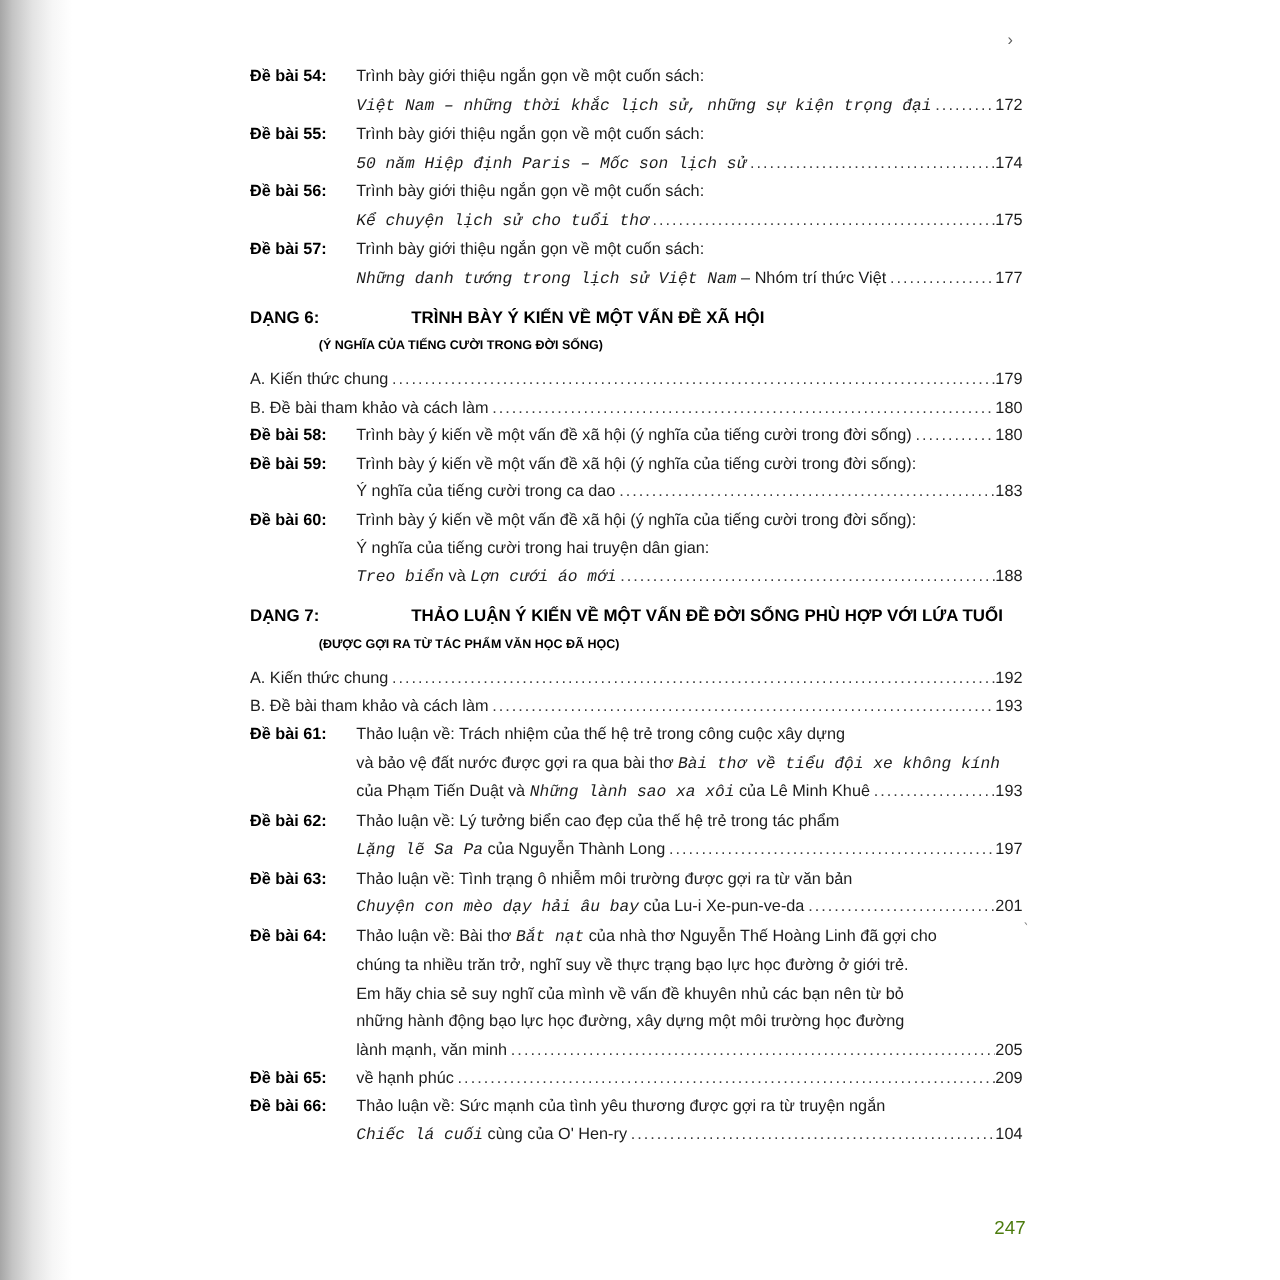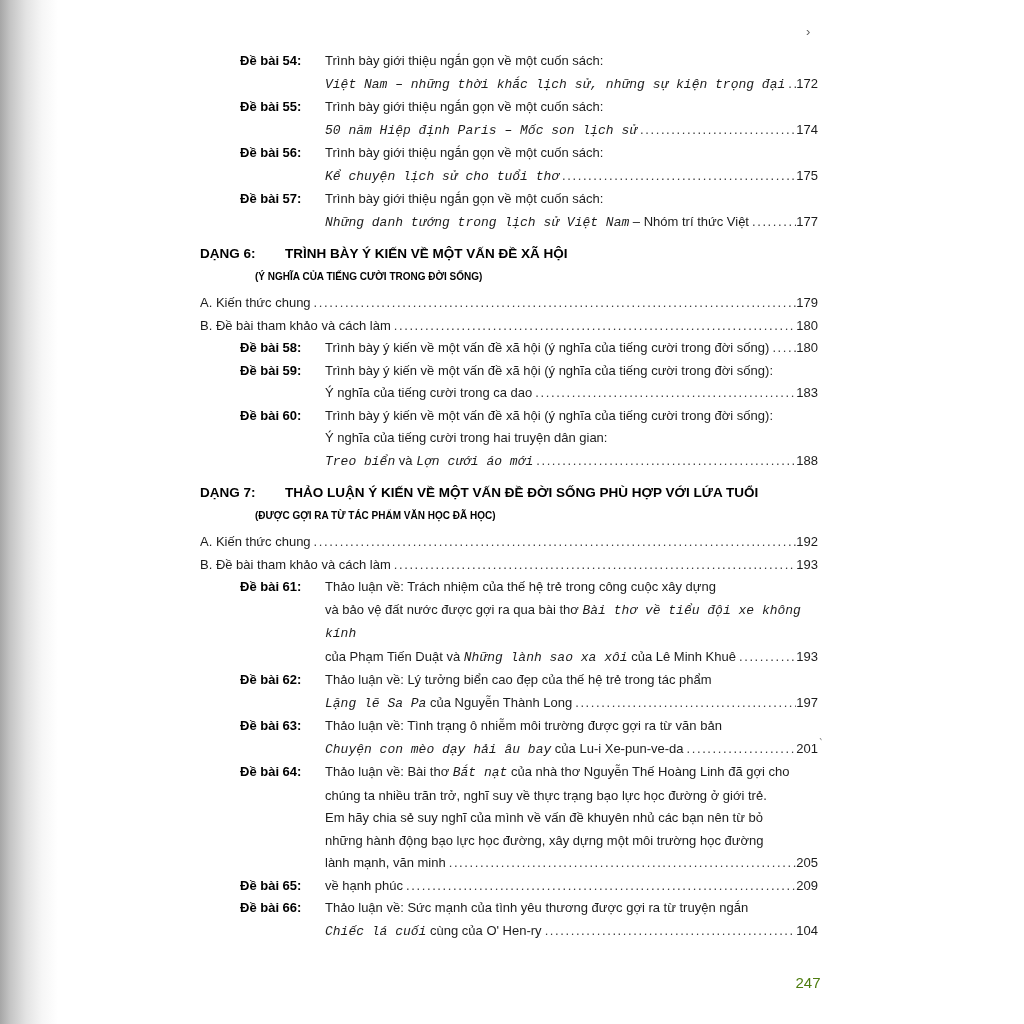--- a/index.html
+++ b/index.html
@@ -22,32 +22,32 @@
   }
   .scan-artifact {
     position:absolute; left:818px; top:736px;
     font-size:12px; color:#787878; transform:rotate(12deg);
   }
   .toc {
     position:absolute; left:200px; top:50px; width:618px;
     font-size:13px; line-height:22.5px;
   }
   .entry { display:flex; align-items:flex-start; }
-  .label { flex:0 0 85px; font-weight:bold; color:#000;margin-left:40px; }
+  .label { flex:0 0 85px; font-weight:bold; color:#000; }
   .body  { flex:1; min-width:0; }
   .line  { display:flex; align-items:baseline; }
   .txt   { white-space:pre-wrap; }
   .it    { font-style:italic;font-family:Liberation Mono, monospace; }
   .dots  {
     flex:1; min-width:6px; overflow:hidden; white-space:nowrap;
     letter-spacing:1.6px; padding:0 2px 0 3px; color:#3a3a3a;
   }
   .pg    { flex:none; color:#1c1c1c; }
   .heading { font-weight:bold; color:#000; margin:9px 0 4px 0; }
-  .h-line1 { display:flex; align-items:center; font-size:13.5px; }
+  .h-line1 { display:flex; align-items:center; font-size:13.5px;gap:44px; }
   .h-label { flex:0 0 85px; }
   .h-title { flex:1; }
   .h-line2 { padding-left:55px; font-size:10px; }
   .page-number {
     position:absolute; left:778px; top:974px; width:60px;
     text-align:center; font-size:15px; color:#4d7c0f;
   }
 </style>
 </head>
 <body>

